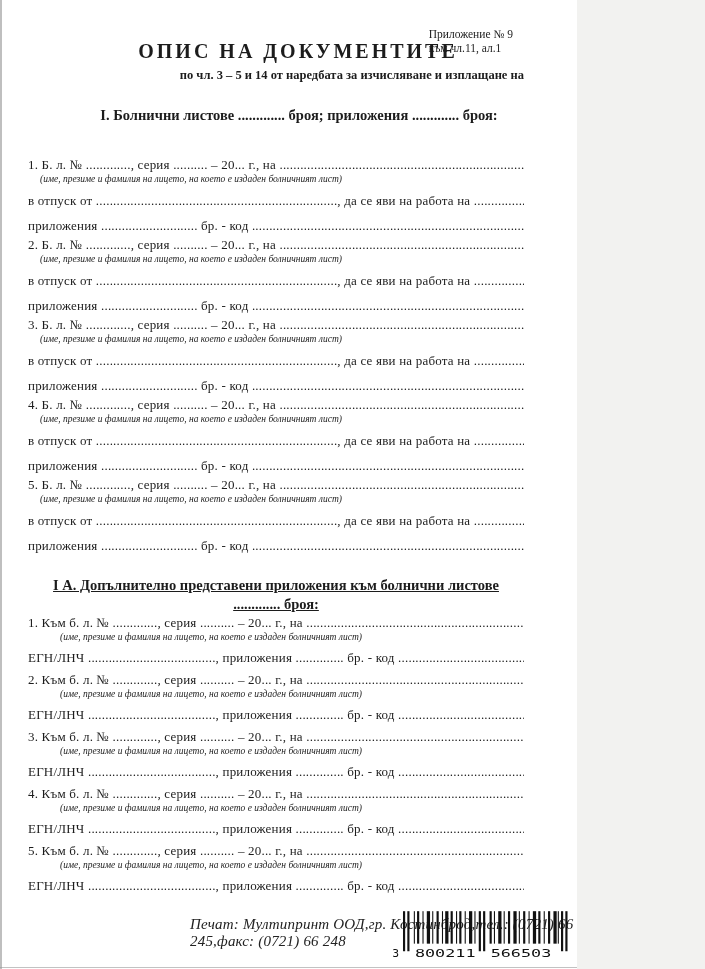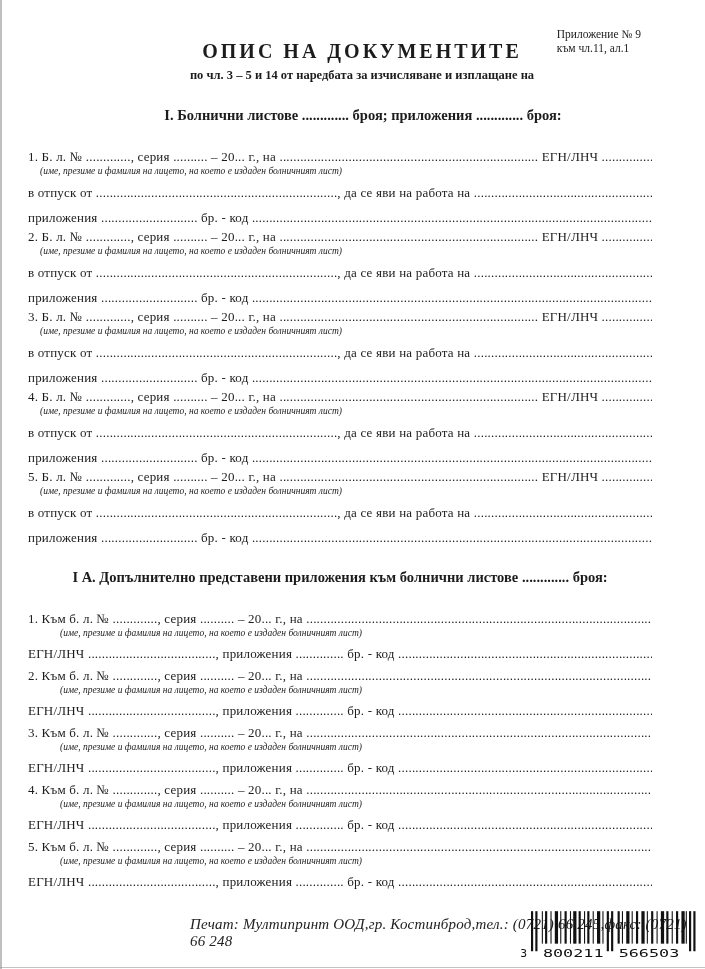--- a/index.html
+++ b/index.html
@@ -1,30 +1,30 @@
 <!DOCTYPE html>
 <html><head>
 <meta charset="utf-8">
 <style>
   html,body{margin:0;padding:0;background:#f2f2f0;}
   .page{
-    position:relative;width:705px;height:969px;background:#ffffff;
+    position:relative;width:577px;height:969px;background:#ffffff;
     font-family:"Liberation Serif","DejaVu Serif",serif;color:#1c1c1c;
     overflow:hidden;
   }
   .edge-left{position:absolute;left:0;top:0;width:2px;height:100%;background:#8a8a8a;opacity:.55;}
   .edge-bottom{position:absolute;left:0;bottom:1px;width:100%;height:1px;background:#9a9a9a;opacity:.6;}
   .annotation{position:absolute;top:27px;right:64px;font-size:11.5px;line-height:14px;}
   .content{margin:0 53px 0 28px;padding-top:26px;}
   .title{margin:14px 0 0 0;padding-left:44px;text-align:center;font-size:20px;font-weight:bold;letter-spacing:3px;line-height:22px;}
   .subtitle{padding-left:44px;text-align:center;font-weight:bold;font-size:12.5px;line-height:16px;}
-  .subtitle.first{margin-top:5px;}
+  .subtitle.first{margin-top:5px;text-align:right;}
   .s-heading{margin:0;padding-left:46px;text-align:center;font-weight:bold;font-size:14.5px;line-height:19px;}
-  #sec1-heading{margin-top:23px;margin-bottom:23px;}
-  #sec1a-heading{margin-top:22px;margin-bottom:23px;padding-left:0;}
+  #sec1-heading{margin-top:23px;margin-bottom:31px;}
+  #sec1a-heading{margin-top:22px;padding-left:0;text-decoration:underline;}
   .fline{white-space:nowrap;overflow:hidden;font-size:13px;line-height:17px;height:17px;letter-spacing:.2px;}
   .hint{font-size:9.5px;font-style:italic;text-align:left;line-height:11px;height:11px;margin-top:1px;
         white-space:nowrap;overflow:hidden;color:#222;}
   .s1 .hint{padding-left:12px;}
   .s1a .hint{padding-left:32px;}
   .s1 .item{margin-bottom:2px;}
   .s1 .l2{margin-top:7px;}
   .s1 .l3{margin-top:8px;}
   .s1a .item{margin-bottom:5px;}
   .s1a .l2{margin-top:6px;}

